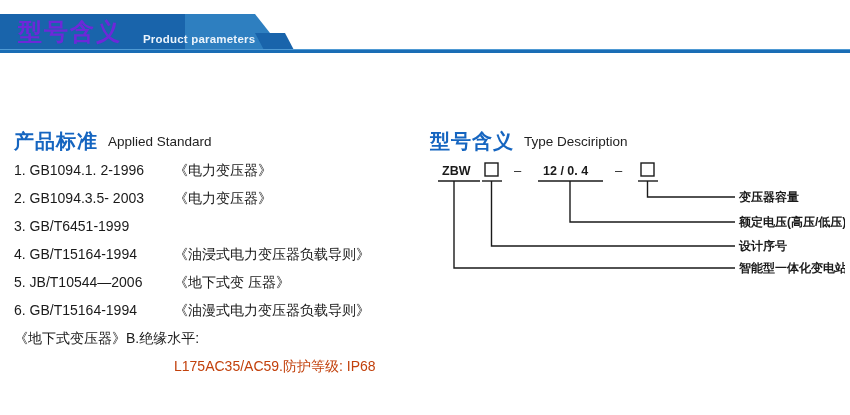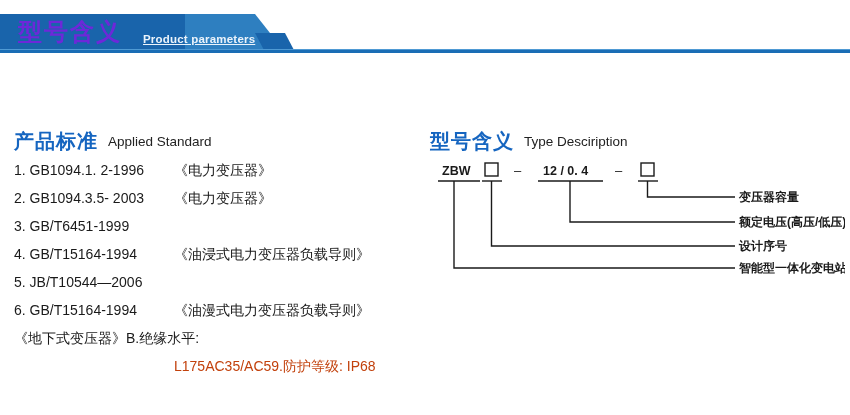--- a/index.html
+++ b/index.html
@@ -65,21 +65,20 @@
   }
 
   #banner-title-en {
     position: absolute;
     left: 143px; top: 33px;
     color: #eaf3fb;
     font-size: 11.5px;
     font-weight: bold;
     letter-spacing: 0.2px;
     z-index: 5;
-    text-decoration: underline;
   }
 
   
   .sec-head {
     position: absolute;
     white-space: nowrap;
     margin-top: 25px;
   }
   .sec-head .cn {
     color: #1565c0;
@@ -194,20 +193,21 @@
   </div>
   <div class="std-row">
     <span class="std-code">3. GB/T6451-1999</span>
   </div>
   <div class="std-row">
     <span class="std-code">4. GB/T15164-1994</span>
     <span class="std-name">《油浸式电力变压器负载导则》</span>
   </div>
   <div class="std-row">
     <span class="std-code">5. JB/T10544—2006</span>
+    <span class="std-name">《地下式变 压器》</span>
   </div>
   <div class="std-row">
     <span class="std-code">6. GB/T15164-1994</span>
     <span class="std-name">《油漫式电力变压器负载导则》</span>
   </div>
   <div class="std-row">
     <span class="std-name">《地下式变压器》B.绝缘水平:</span>
   </div>
 </div>
 <div id="std-cont">L175AC35/AC59.防护等级: IP68</div>

